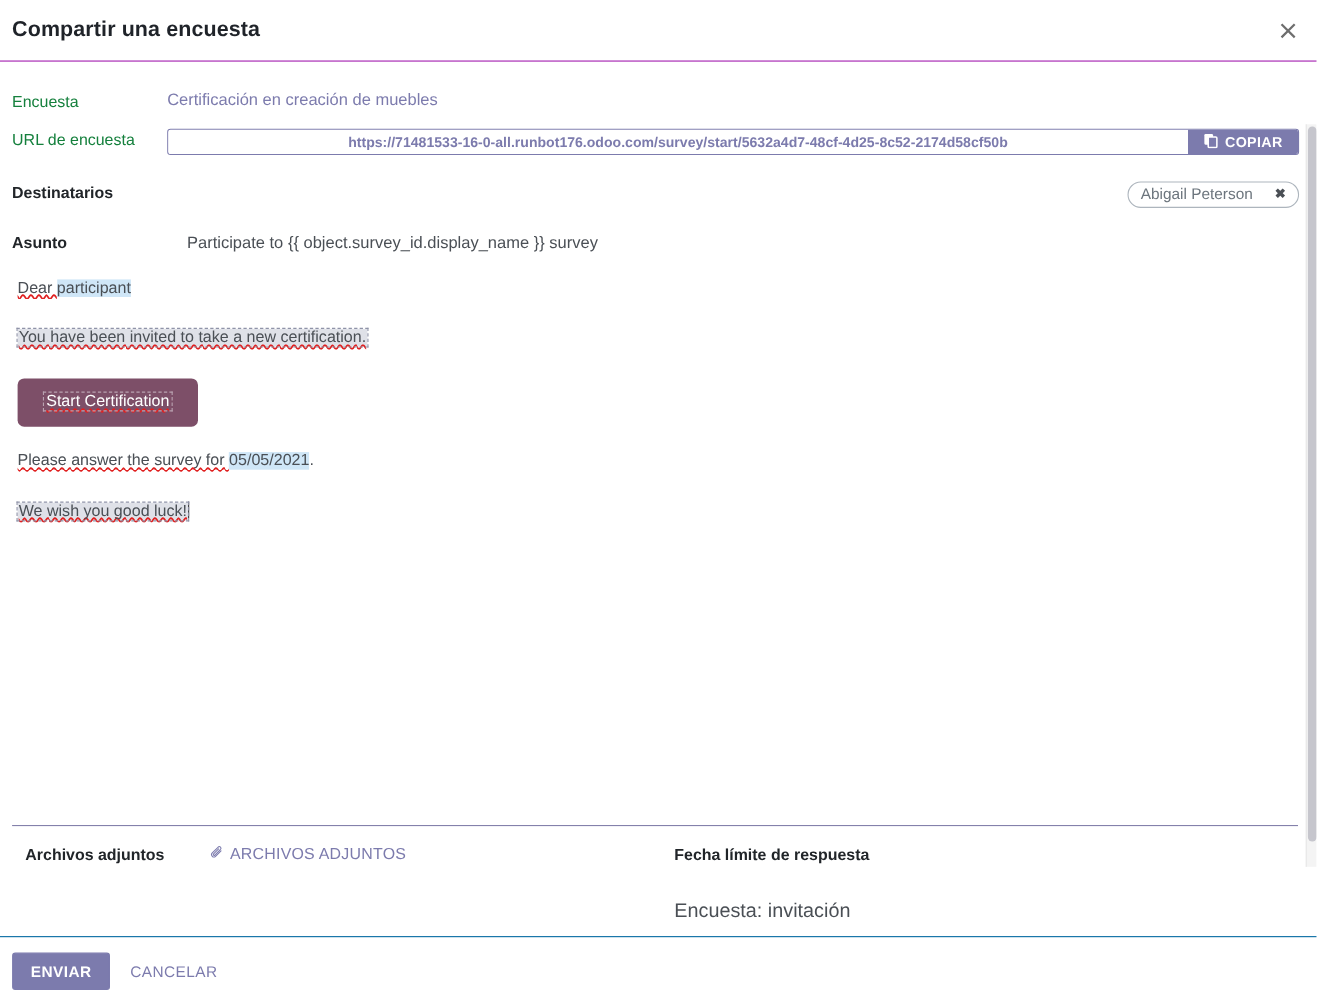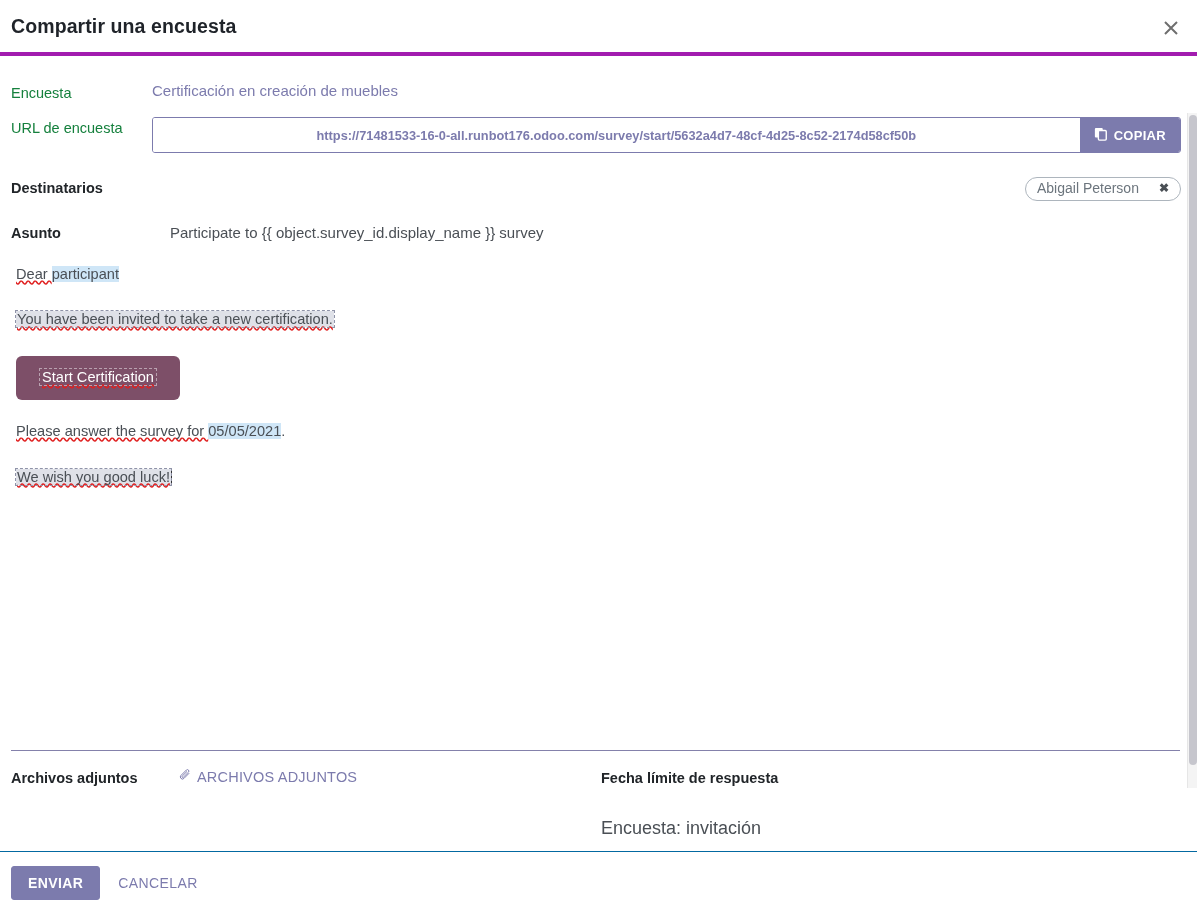--- a/index.html
+++ b/index.html
@@ -17,21 +17,21 @@
     height: 914px;
     background: #ffffff;
     display: flex;
     flex-direction: column;
   }
 
   
   .modal-header {
     height: 56px;
     flex: 0 0 56px;
-    border-bottom: 4px solid #a21caf;
+    border-bottom: 1px solid #a21caf;
     display: flex;
     align-items: center;
     padding: 0 18px 0 11px;
     position: relative;
   }
   .modal-title {
     font-size: 19.5px;
     font-weight: bold;
     color: #1f2329;
     letter-spacing: 0.1px;
@@ -80,21 +80,21 @@
     font-size: 15px;
     text-decoration: none;
     cursor: pointer;
   }
 
   
   .row-url { margin-top: 16px; }
   .url-group {
     display: flex;
     width: 1031px;
-    height: 36px;
+    height: 24px;
     border: 1px solid #7C7BAD;
     border-radius: 3px;
     overflow: hidden;
     background: #fff;
   }
   .url-input {
     flex: 1 1 auto;
     border: none;
     outline: none;
     text-align: center;
@@ -196,21 +196,21 @@
   .hr-purple {
     position: absolute;
     left: 11px;
     right: 17px;
     top: 694px;
     height: 1px;
     background: #8481ab;
   }
   .lower {
     position: absolute;
-    left: 0; right: 0;
+    left: 12px; right: 0;
     top: 712px;
     display: flex;
     padding: 0 16px 0 11px;
   }
   .lower-col { display: flex; flex-direction: column; }
   .lower-col.left { width: 590px; flex: 0 0 590px; }
   .lower-col.right { flex: 1 1 auto; }
   .lrow { display: flex; align-items: flex-start; }
   .lrow + .lrow { margin-top: 28px; }
   .llabel {

